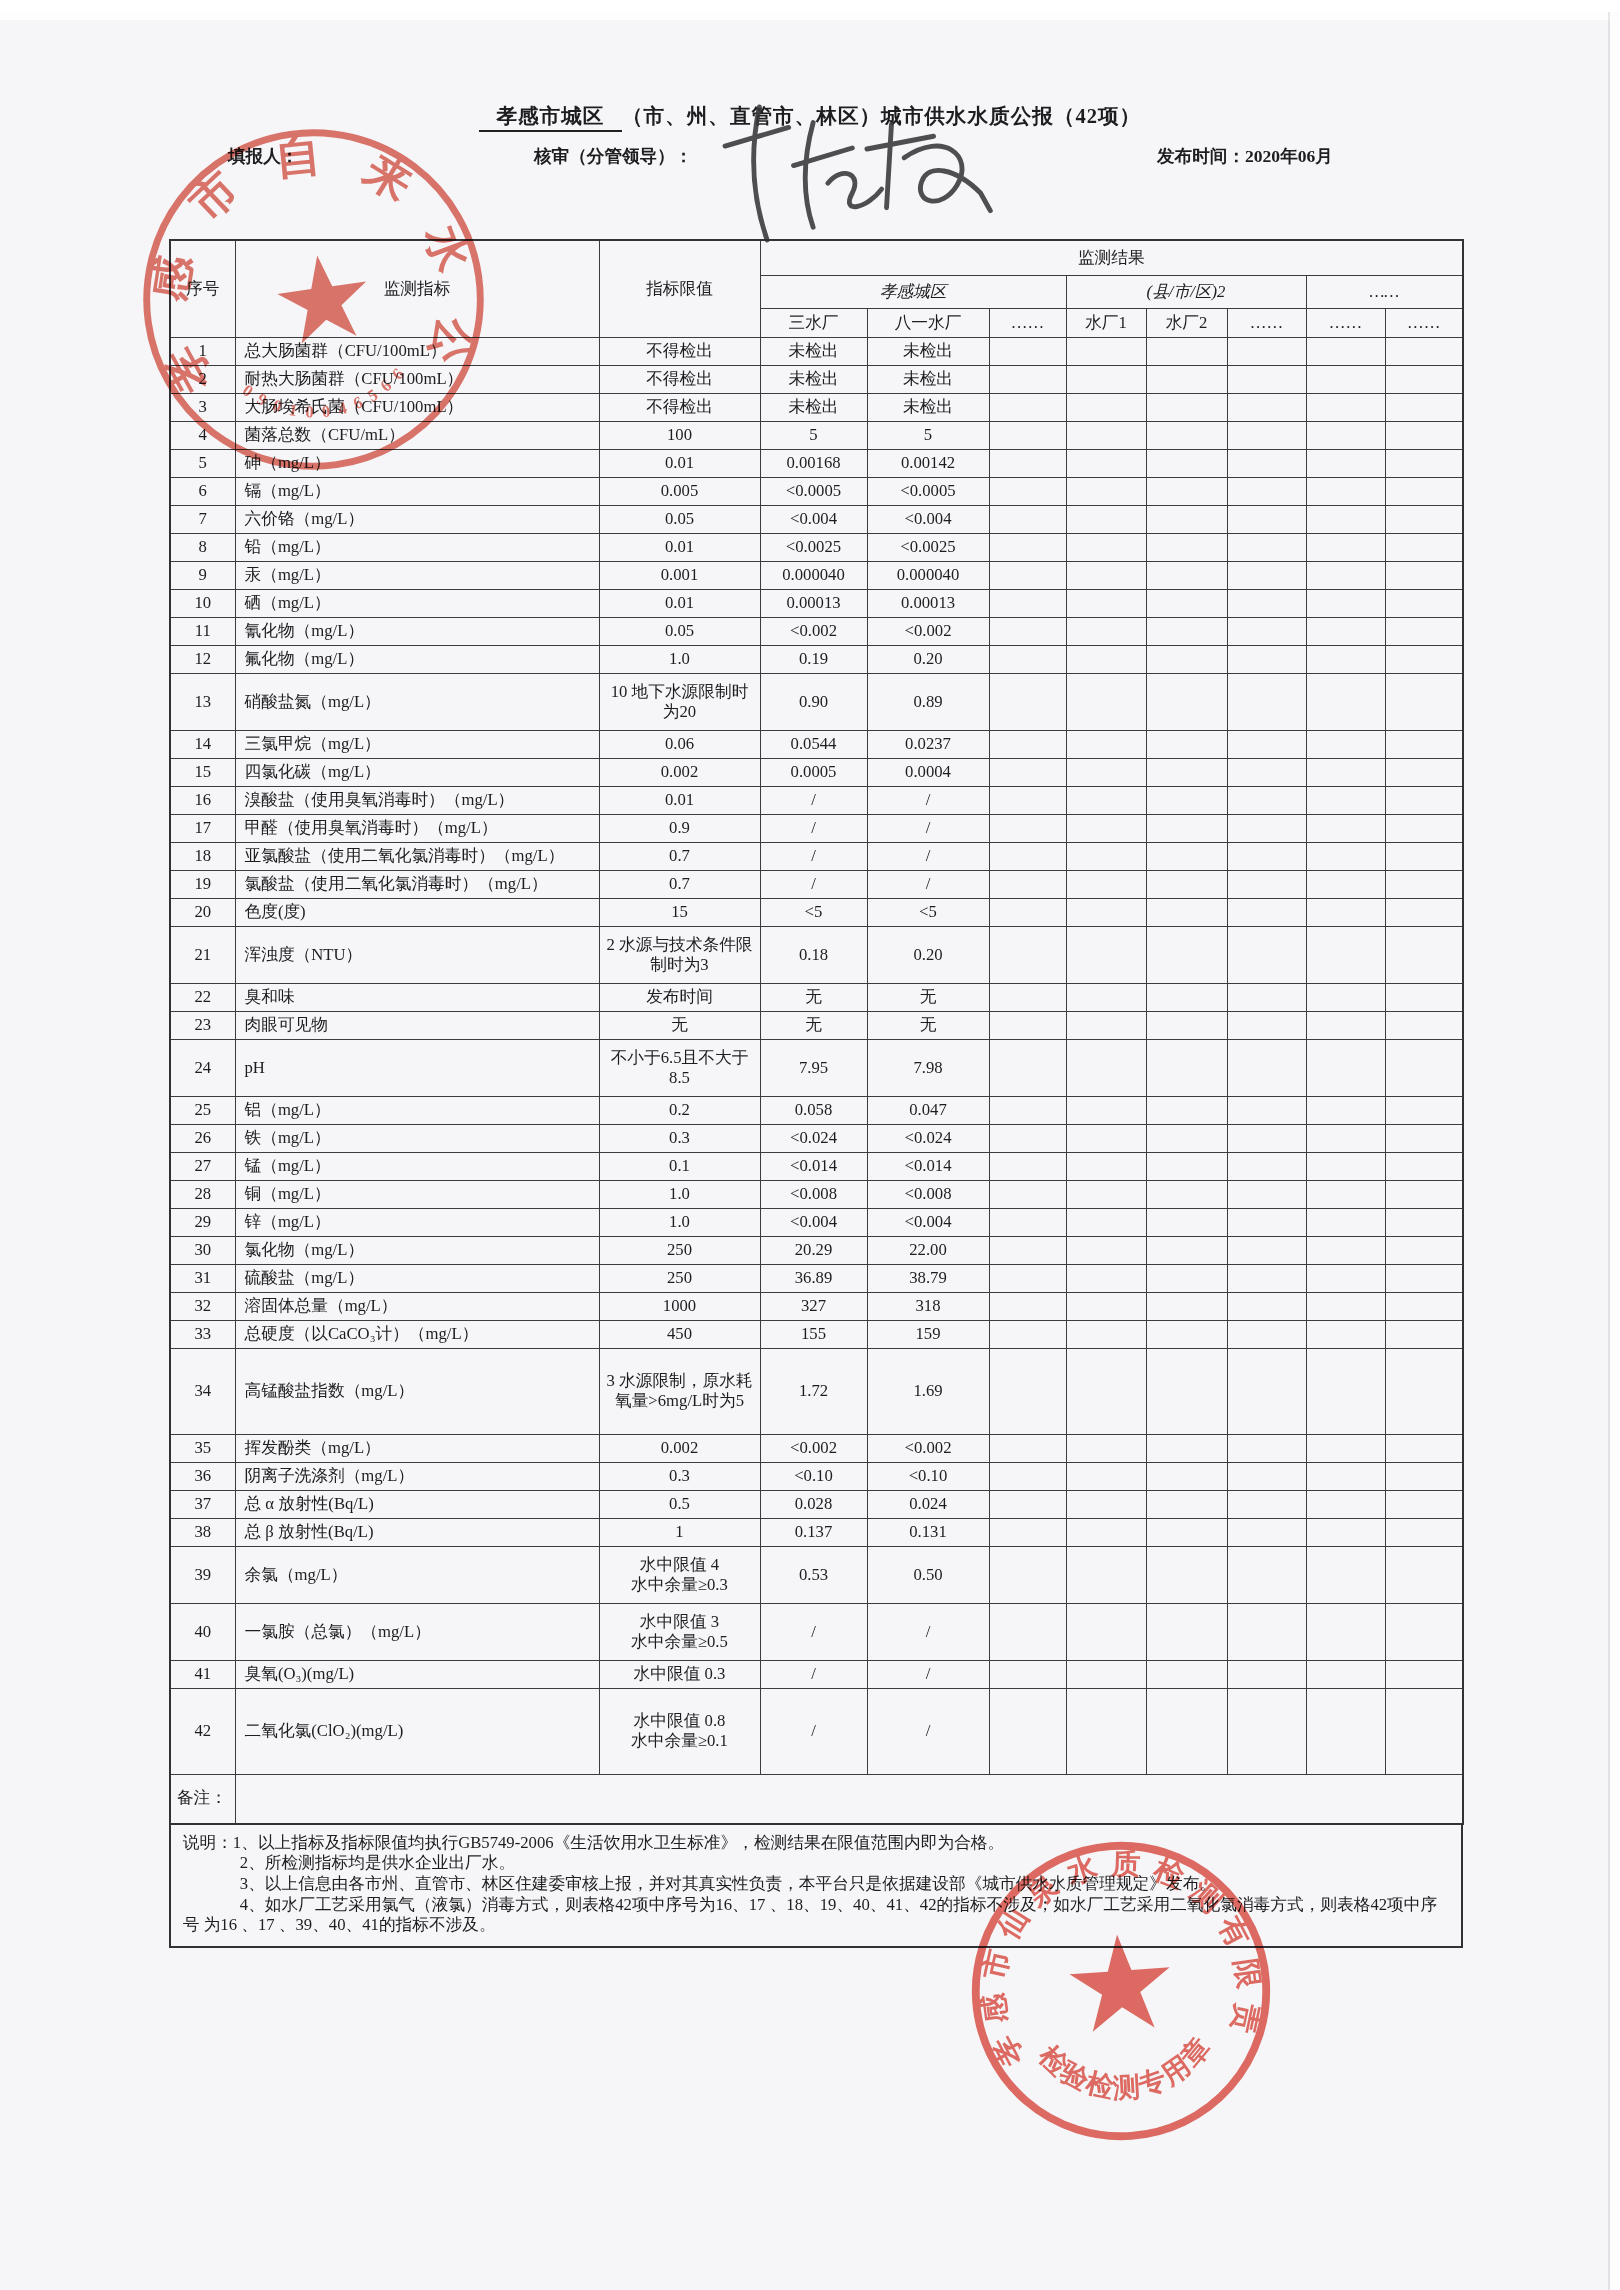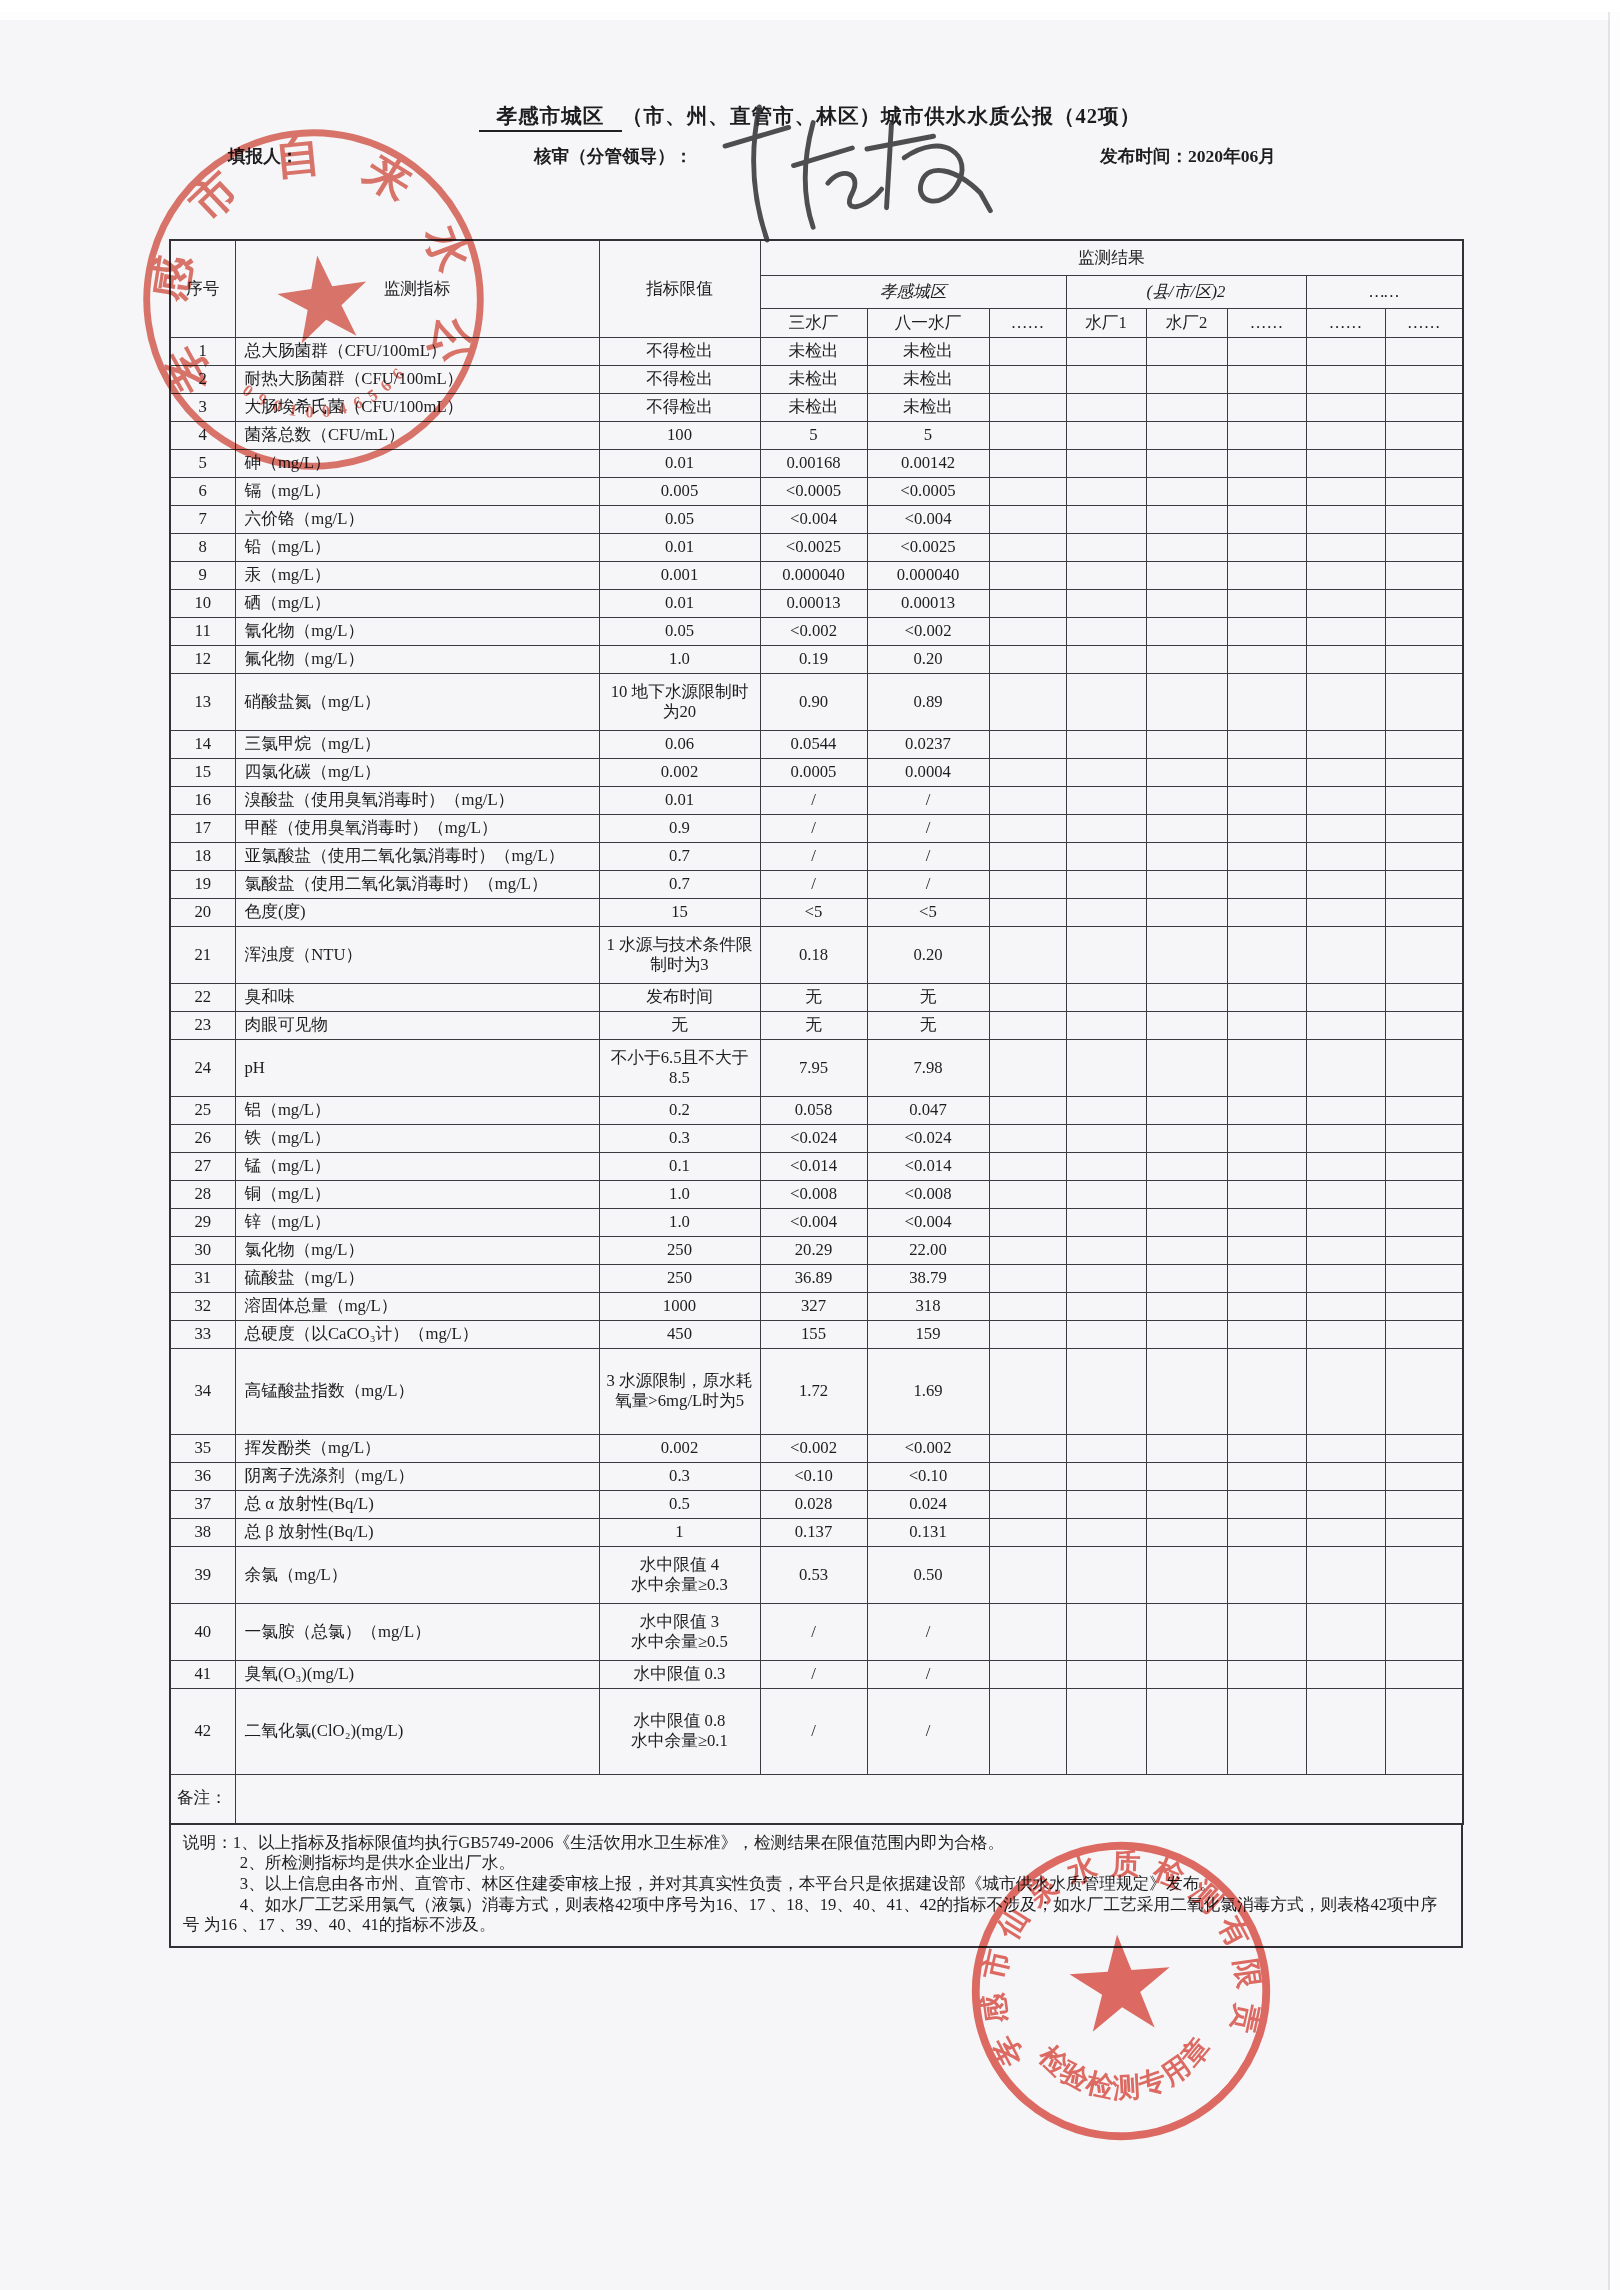--- a/index.html
+++ b/index.html
@@ -12,21 +12,21 @@
   .page::after{content:"";position:absolute;right:9.8px;top:0;bottom:0;width:2px;background:rgba(110,110,125,.15);}
   .right-margin{position:absolute;right:0;top:0;bottom:0;width:9.8px;background:#fdfdfd;}
   .top-margin{position:absolute;left:0;top:0;right:0;height:7.8px;background:#fdfdfd;}
 
   .title{position:absolute;top:90px;left:0;right:0;text-align:center;
          font-size:20.6px;font-weight:700;letter-spacing:1px;}
   .title .u{border-bottom:2px solid #20201f;padding:0 17.6px 2.9px;}
   .formline{position:absolute;top:132px;left:0;right:0;height:25.5px;font-size:17.6px;font-weight:600;}
   .formline .filler{position:absolute;left:228px;}
   .formline .reviewer{position:absolute;left:534px;}
-  .formline .publish{position:absolute;left:1100px;}
+  .formline .publish{position:absolute;left:1157px;}
 
   .sheet{position:absolute;left:169px;top:227px;width:1294px;}
   table{border-collapse:collapse;table-layout:fixed;width:1294px;font-size:16.7px;}
   th,td{border:1.5px solid #3c3c40;padding:2px 3.9px;text-align:center;vertical-align:middle;
         font-weight:400;line-height:19.6px;overflow:hidden;}
   table{border:2px solid #323236;}
   thead tr.h1{height:35px;} thead tr.h2{height:33px;font-style:italic;} thead tr.h3{height:29px;}
   tbody tr{height:28px;}
   tbody tr.tall{height:57px;} tbody tr.xtall{height:86px;}
   td.c-ind{text-align:left;padding-left:9px;}
@@ -369,21 +369,21 @@
     <td class="c-val"></td>
     <td class="c-val"></td>
     <td class="c-val"></td>
     <td class="c-val"></td>
     <td class="c-val"></td>
     <td class="c-val"></td>
   </tr>
           <tr class="tall">
     <td class="c-no">21</td>
     <td class="c-ind">浑浊度（NTU）</td>
-    <td class="c-lim">1  水源与技术条件限制时为3</td>
+    <td class="c-lim">2  水源与技术条件限制时为3</td>
     <td class="c-val">0.18</td>
     <td class="c-val">0.20</td>
     <td class="c-val"></td>
     <td class="c-val"></td>
     <td class="c-val"></td>
     <td class="c-val"></td>
     <td class="c-val"></td>
     <td class="c-val"></td>
   </tr>
           <tr>

